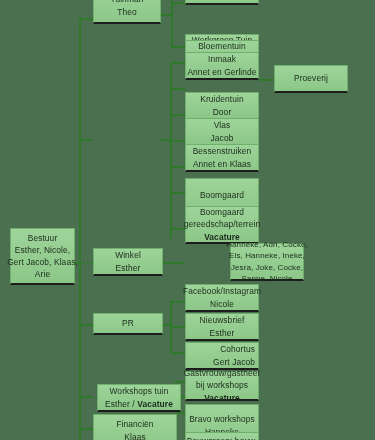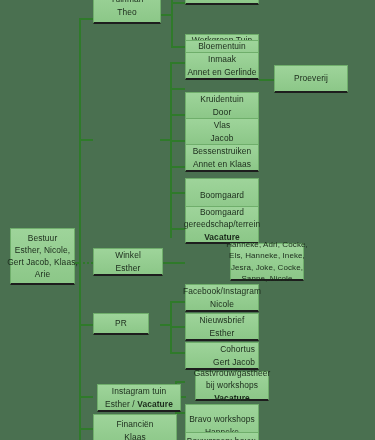--- a/index.html
+++ b/index.html
@@ -172,41 +172,41 @@
   <div class="box" style="left:185px;top:313px;width:74px;height:28px;">
     <span class="ln1">Nieuwsbrief</span>
     <span class="ln2">Esther</span>
   </div>
 
   <div class="box" style="left:185px;top:342px;width:74px;height:28px;align-items:flex-end;">
     <span class="ln1">Cohortus</span>
     <span class="ln2">Gert Jacob</span>
   </div>
 
-  <div class="box" style="left:93px;top:313px;width:56px;height:22px;">
+  <div class="box" style="left:93px;top:313px;width:70px;height:22px;">
     <span class="ln1">PR</span>
   </div>
 
-  <div class="box" style="left:195px;top:371px;width:74px;height:30px;">
+  <div class="box" style="left:185px;top:371px;width:74px;height:30px;">
     <span class="ln1">Gastvrouw/gastheer</span>
     <span class="ln2">bij workshops</span>
     <b>Vacature</b>
   </div>
 
   <div class="box" style="left:185px;top:404px;width:74px;height:44px;">
     <span class="ln1">Bravo workshops</span>
     <span class="ln2">Hanneke</span>
   </div>
 
   <div class="box" style="left:185px;top:432px;width:74px;height:26px;justify-content:flex-start;">
     <span class="ln1">Bouwgroep: bouw,</span>
   </div>
 
   <div class="box" style="left:97px;top:384px;width:84px;height:28px;">
-    <span class="ln1">Instagram tuin</span>
+    <span class="ln1">Workshops tuin</span>
     <span class="ln2"><span>Esther / </span><b>Vacature</b></span>
   </div>
 
   <div class="box" style="left:93px;top:414px;width:84px;height:34px;">
     <span class="ln1">Financiën</span>
     <span class="ln2">Klaas</span>
   </div>
 
 </div>
 

